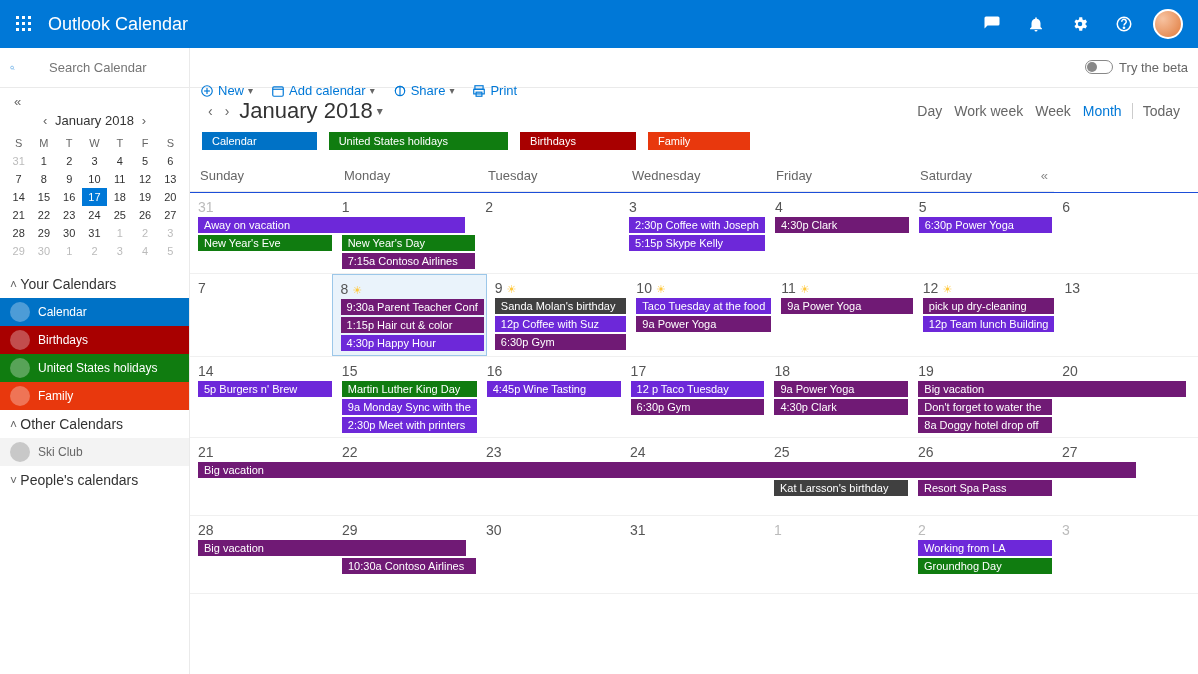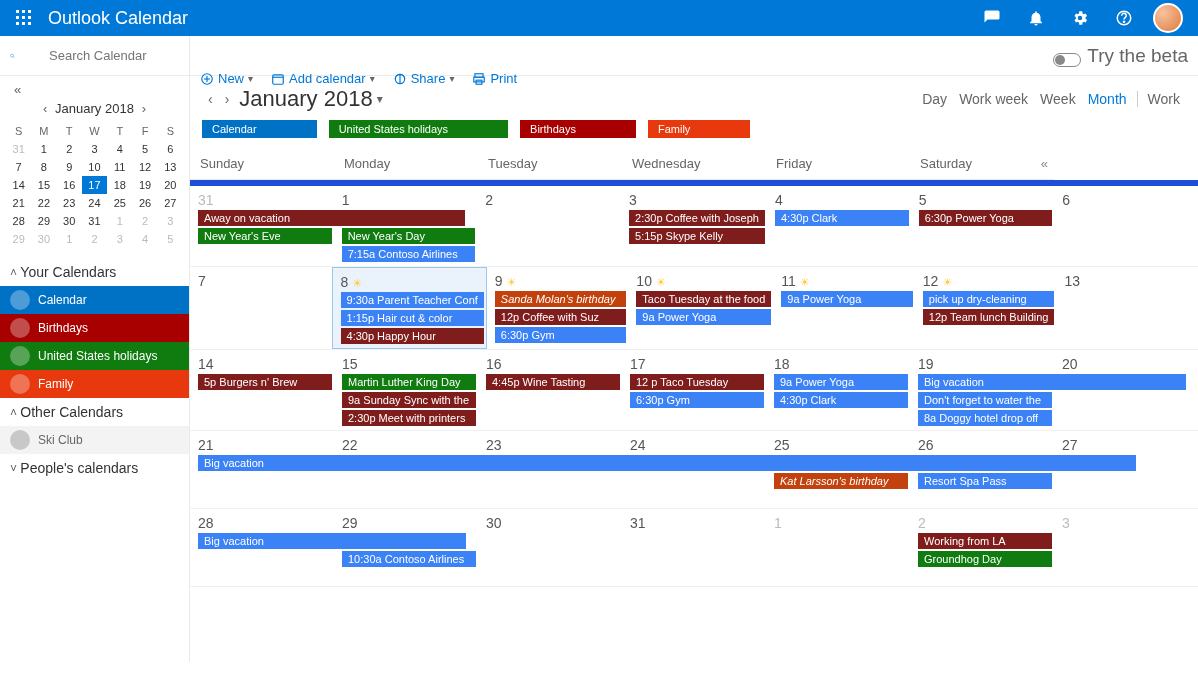--- a/index.html
+++ b/index.html
@@ -1,19 +1,19 @@
 <!DOCTYPE html>
 <html><head>
 <meta charset="utf-8">
 <style>
 * { box-sizing: border-box; margin: 0; padding: 0; }
 body { font-family: "Segoe UI", Arial, sans-serif; font-size: 13px; color: #333; background: #fff; width: 1198px; height: 674px; overflow: hidden; }
 
 
-.topbar { background: #0078d7; color: #fff; height: 36px; display: flex; align-items: center; padding: 0 8px; }
+.topbar { background: #0078d7; color: #fff; height: 48px; display: flex; align-items: center; padding: 0 8px; }
 .waffle { width: 32px; height: 32px; display:flex; align-items:center; justify-content:center; cursor:pointer; }
 .waffle svg { fill:#fff; }
 .apptitle { font-size: 18px; font-weight: 400; margin-left: 8px; }
 .topbar-spacer { flex: 1; }
 .topicon { width: 44px; height: 48px; display:flex; align-items:center; justify-content:center; cursor:pointer; }
 .avatar { width:30px;height:30px;border-radius:50%; background: radial-gradient(circle at 30% 30%, #f7c3a1, #e07a3c); border:2px solid #fff; }
 
 
 .app { display:flex; height: calc(674px - 48px); }
 .side { width: 190px; border-right:1px solid #eaeaea; display:flex; flex-direction:column; }
@@ -46,21 +46,21 @@
 .calgreen{ background:#107c10; }
 .calorange{background:#e8380d; }
 .calgray { background:#f3f3f3; color:#666; }
 .calgray .cicon { background:#c8c8c8; }
 
 
 .tbar { height:40px; border-bottom:1px solid #eaeaea; display:flex; align-items:center; padding:0 10px; }
 .tbtn { display:flex; align-items:center; color:#0078d7; font-size:13px; margin-right:18px; cursor:pointer;margin-top:46px; }
 .tbtn svg { margin-right:4px; }
 .tbtn .caret { margin-left:4px; font-size:10px; color:#666; }
-.tbar-right { margin-left:auto; display:flex; align-items:flex-end; color:#666; font-size:19px; }
+.tbar-right { margin-left:auto; display:flex; align-items:flex-start; color:#666; font-size:13px; }
 .toggle { width:28px;height:14px;border:1px solid #888;border-radius:7px; margin-right:6px; position:relative;}
 .toggle::after{content:"";position:absolute;left:1px;top:1px;width:10px;height:10px;border-radius:50%;background:#888;}
 
 
 .titlerow { display:flex; align-items:center; padding:10px 12px 8px; }
 .titlerow .navchev { font-size:14px; color:#666; cursor:pointer; padding:4px 6px;}
 .titlerow h1 { font-size:22px; font-weight:400; color:#333; margin-left:4px; }
 .titlerow .caretdn { margin-left:4px; color:#666; font-size:12px;}
 .viewswitch { margin-left:auto; display:flex; align-items:center; font-size:14px; color:#666;}
 .viewswitch span { margin:0 6px; cursor:pointer;}
@@ -68,31 +68,31 @@
 .viewswitch .sep { border-left:1px solid #ccc; height:16px; margin:0 4px;}
 
 
 .legend { display:flex; gap:12px; padding:0 12px 10px; }
 .legtab { color:#fff; font-size:11px; padding:3px 60px 3px 10px; }
 .lblue{background:#0072c6;} .lgreen{background:#107c10;} .lred{background:#a80000;} .lor{background:#e8380d;}
 
 
 .gridwrap { flex:1; display:flex; position:relative; padding:0 0 0 0;}
 .mgrid { flex:1; display:flex; flex-direction:column; }
-.drow { display:grid; grid-template-columns: repeat(7,1fr); border-bottom:6px solid #1d4ed8;}
+.drow { display:grid; grid-template-columns: repeat(7,1fr); border-bottom:1px solid #1d4ed8;}
 .dhead { font-size:13px; color:#666; padding:8px 10px; border-bottom:1px solid #eaeaea; position:relative;}
 .dhead .collapsechev{ position:absolute; right:6px; top:8px; color:#888; font-size:13px;}
 .wrow { display:grid; grid-template-columns: repeat(7,1fr); min-height:78px; border-bottom:1px solid #f0f0f0; position:relative;}
 .dcell { padding:6px 2px 2px 8px; position:relative; overflow:visible;}
 .dcell.outm .dnum{ color:#bbb; }
 .dnum { font-size:14px; color:#555; }
 .dcell.today { background:#eaf3fb; border:1px solid #9cc7e9; }
 .wx { display:inline-block; margin-left:4px; color:#ffc83c; font-size:11px;}
 .evt { font-size:11px; color:#fff; padding:2px 6px; margin:2px 0; white-space:nowrap; overflow:hidden; text-overflow:ellipsis; height:16px; line-height:13px;}
-.evt.blue{background:#7f1d1d;} .evt.orange{background:#3b82f6;} .evt.green{background:#107c10;} .evt.darkred{background:#c2410c;font-style:italic;}
+.evt.blue{background:#6d28d9;} .evt.orange{background:#701a75;} .evt.green{background:#107c10;} .evt.darkred{background:#404040;}
 </style>
 </head>
 <body>
 
 <div class="topbar">
   <div class="waffle">
     <svg width="16" height="16" viewBox="0 0 16 16">
         <g>
           <rect width="3" height="3"></rect>
           <rect x="6" width="3" height="3"></rect>
@@ -277,21 +277,21 @@
       <span class="navchev">‹</span>
       <span class="navchev">›</span>
       <h1>January 2018</h1>
       <span class="caretdn">▾</span>
       <div class="viewswitch">
         <span>Day</span>
         <span>Work week</span>
         <span>Week</span>
         <span class="active">Month</span>
         <span class="sep"></span>
-        <span>Work</span>
+        <span>Today</span>
       </div>
     </div>
 
     <div class="legend">
       <div class="legtab lblue">Calendar</div>
       <div class="legtab lgreen">United States holidays</div>
       <div class="legtab lred">Birthdays</div>
       <div class="legtab lor">Family</div>
     </div>
 
@@ -372,21 +372,21 @@
             </div>
           </div>
           <div class="wrow">
             <div class="dcell">
               <div class="dnum">14</div>
               <div class="evt blue">5p Burgers n' Brew</div>
             </div>
             <div class="dcell">
               <div class="dnum">15</div>
               <div class="evt green">Martin Luther King Day</div>
-              <div class="evt blue">9a Sunday Sync with the</div>
+              <div class="evt blue">9a Monday Sync with the</div>
               <div class="evt blue">2:30p Meet with printers</div>
             </div>
             <div class="dcell">
               <div class="dnum">16</div>
               <div class="evt blue">4:45p Wine Tasting</div>
             </div>
             <div class="dcell">
               <div class="dnum">17</div>
               <div class="evt blue">12 p Taco Tuesday</div>
               <div class="evt orange">6:30p Gym</div>

